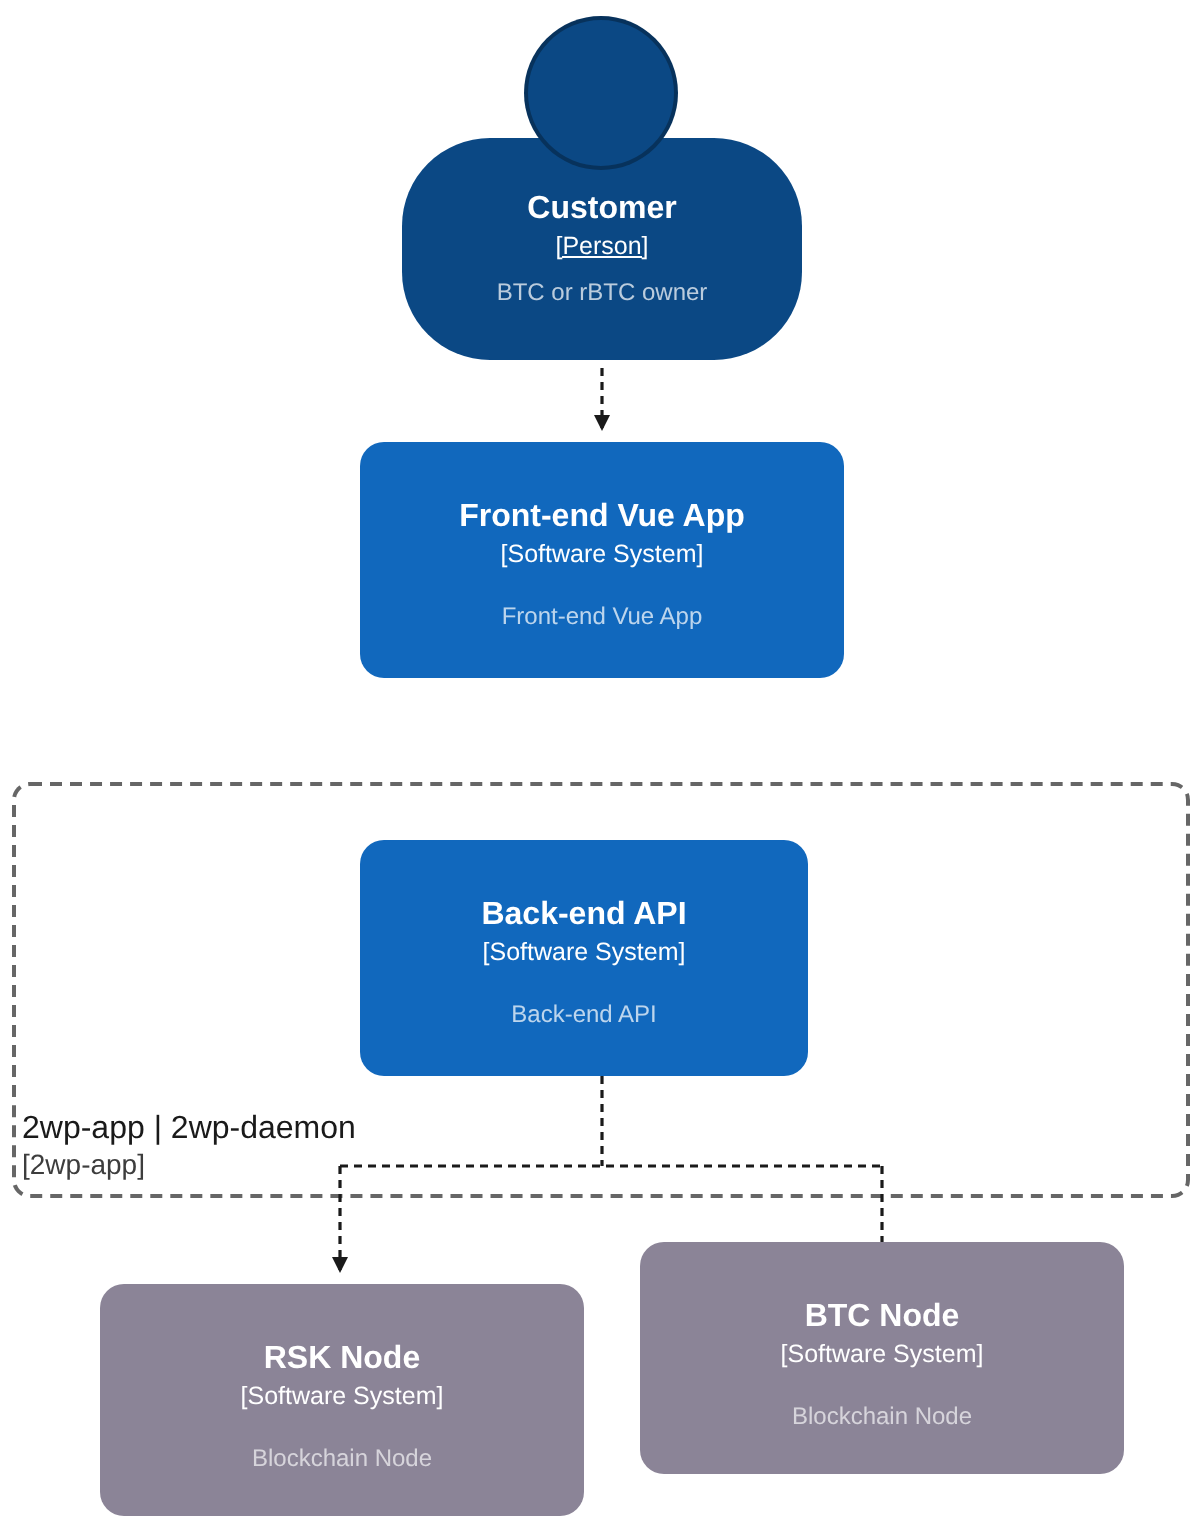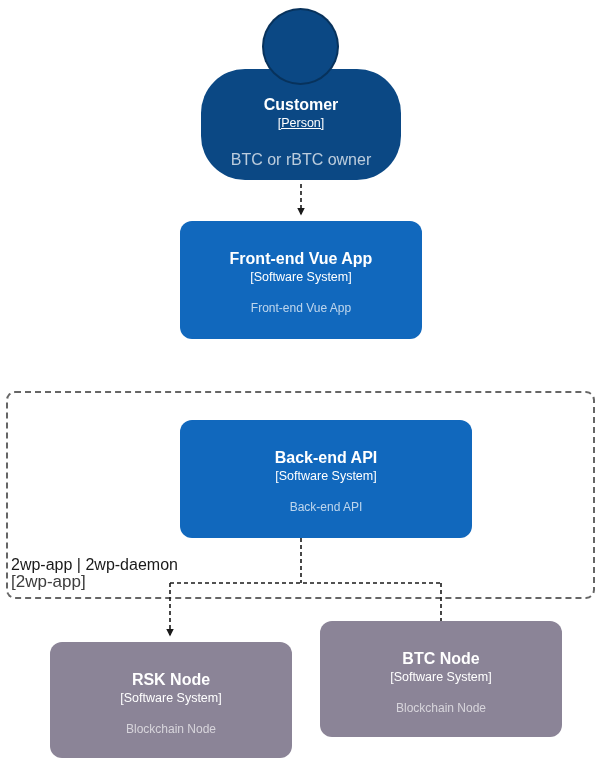--- a/index.html
+++ b/index.html
@@ -28,21 +28,21 @@
     z-index: 3;
     text-align: left;
   }
   .boundary-label .b-title {
     font-size: 16px;
     font-weight: normal;
     color: #1a1a1a;
     line-height: 19px;
   }
   .boundary-label .b-meta {
-    font-size: 17px;
+    font-size: 14px;
     color: #3d3d3d;
     line-height: 14px;
     margin-top: 1px;
   }
 
   
   svg.edges {
     position: absolute;
     left: 0; top: 0;
     z-index: 1;
@@ -81,21 +81,21 @@
   }
   .node .desc {
     font-size: 12px;
     line-height: 15px;
     margin-top: 16px;
     color: rgba(255,255,255,0.72);
   }
 
   .node-frontend, .node-backend { background: #1168bd; }
   .node-frontend { left: 180px; top: 221px; width: 242px; height: 118px; }
-  .node-backend  { left: 180px; top: 420px; width: 292px; height: 118px; }
+  .node-backend  { left: 180px; top: 420px; width: 224px; height: 118px; }
 
   .node-rsk, .node-btc { background: #8b8497; }
   .node-rsk { left: 50px;  top: 642px; width: 242px; height: 116px; }
   .node-btc { left: 320px; top: 621px; width: 242px; height: 116px; }
   .node-rsk .desc, .node-btc .desc { color: rgba(255,255,255,0.65); }
 
   
   .person-body {
     position: absolute;
     left: 201px; top: 69px;
@@ -117,21 +117,21 @@
   .person-text {
     position: absolute;
     left: 201px; top: 95px;
     width: 200px;
     color: #ffffff;
     text-align: center;
     z-index: 4;
   }
   .person-text .title { font-size: 16px; font-weight: bold; line-height: 19px; }
   .person-text .meta  { font-size: 12.5px; line-height: 15px; margin-top: 2px; text-decoration: underline; }
-  .person-text .desc  { font-size: 16px; line-height: 15px; margin-top: 21px; color: rgba(255,255,255,0.72); }
+  .person-text .desc  { font-size: 12px; line-height: 15px; margin-top: 8px; color: rgba(255,255,255,0.72); }
 </style>
 </head>
 <body>
 
 <div class="canvas">
 
   <div class="boundary"></div>
   <div class="boundary-label">
     <div class="b-title">2wp-app | 2wp-daemon</div>
     <div class="b-meta">[2wp-app]</div>

